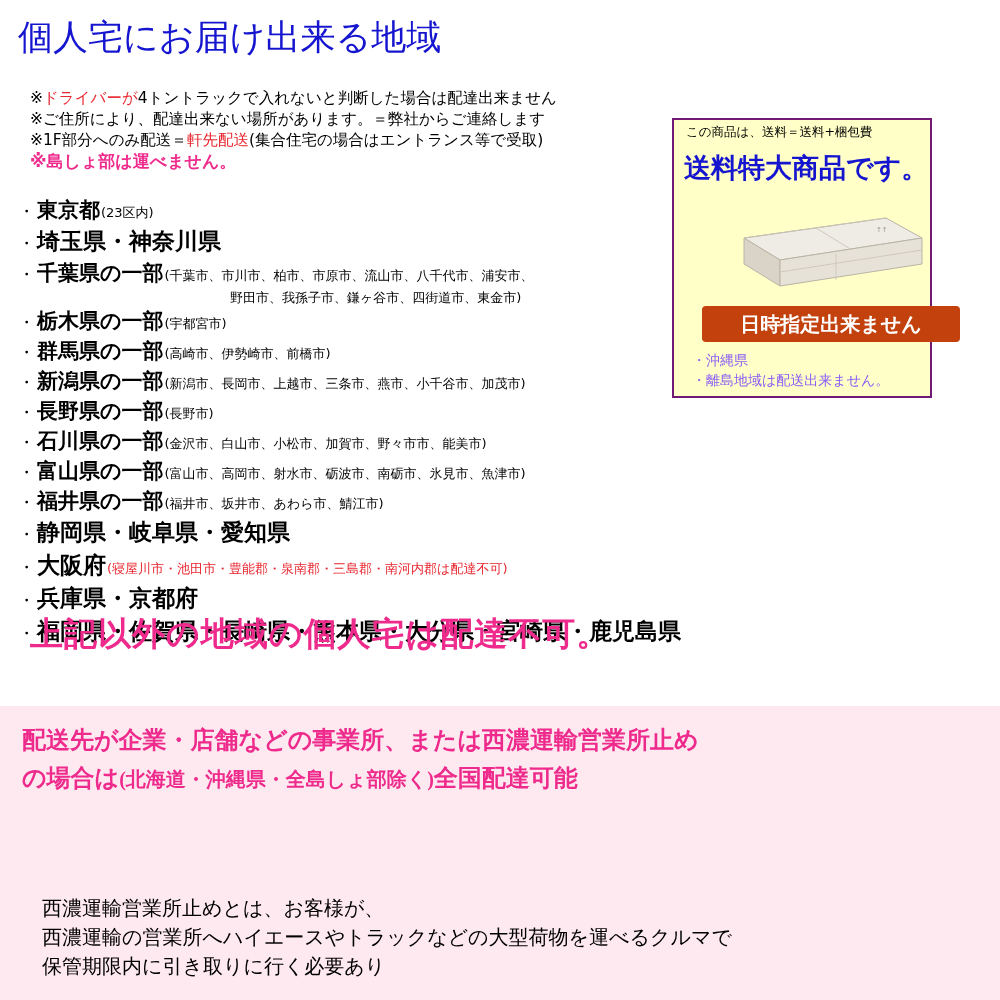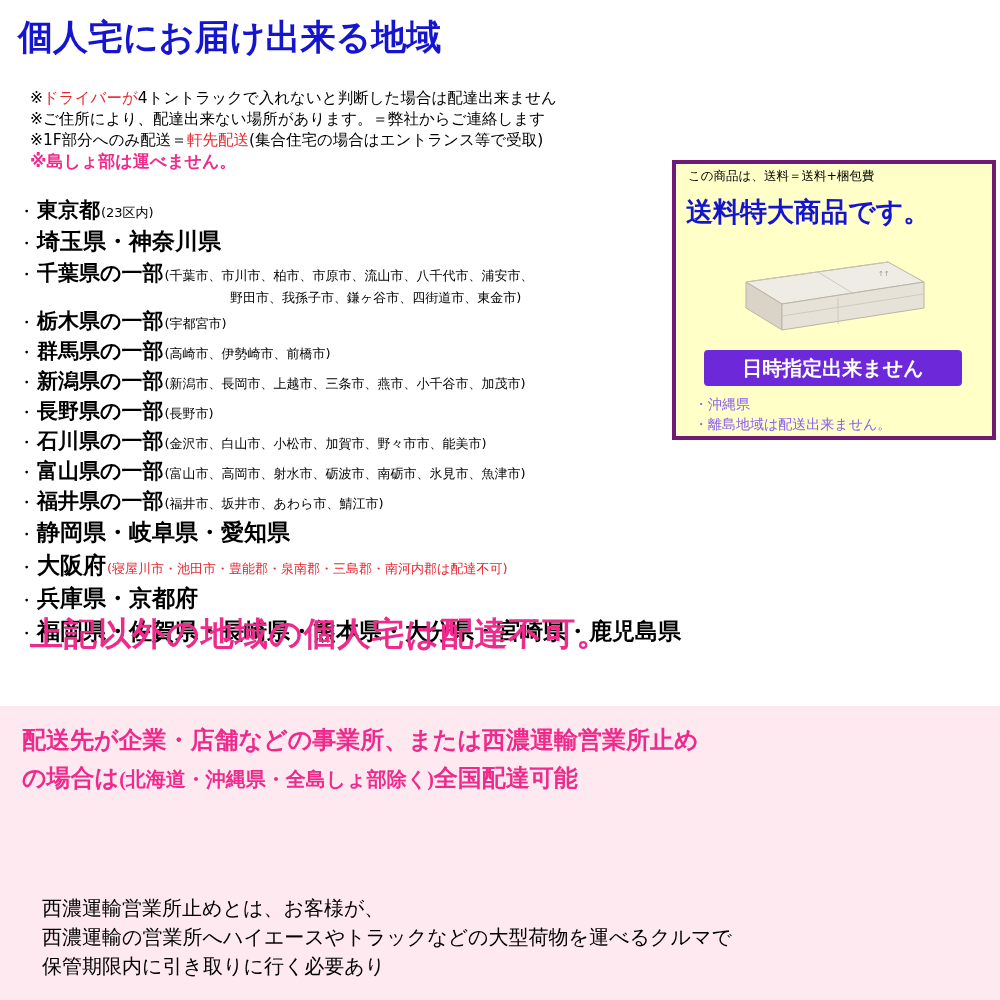--- a/index.html
+++ b/index.html
@@ -11,21 +11,21 @@
     overflow:hidden;
     position:relative;
   }
   .page{position:relative;width:1000px;height:1000px;}
 
   
   .title-bar{
     position:absolute;left:18px;top:14px;width:964px;height:48px;
   }
   .title-text{
-    font-size:35px;font-weight:bold;color:#1515d0;letter-spacing:0px;
+    font-size:35px;font-weight:normal;color:#1515d0;letter-spacing:0px;
     line-height:46px;
   }
 
   
   .notes{
     position:absolute;left:30px;top:88px;width:700px;
     font-size:15.5px;line-height:21px;color:#000;
   }
   .notes div{white-space:nowrap;}
   .red{color:#e8262f;}
@@ -47,36 +47,36 @@
   .r-big{font-size:23px;font-weight:bold;color:#000;}
 
   
   .pink-line{
     position:absolute;left:30px;top:612px;width:900px;
     font-size:33px;font-weight:bold;color:#ee2b8c;letter-spacing:1px;
   }
 
   
   .ybox{
-    position:absolute;left:672px;top:118px;width:324px;height:280px;
-    background:#ffffc7;border:4px solid #701a75;box-sizing:border-box;margin-top:42px;
+    position:absolute;left:672px;top:118px;width:260px;height:280px;
+    background:#ffffc7;border:2px solid #701a75;box-sizing:border-box;
   }
   .ybox-note{
     position:absolute;left:12px;top:4px;font-size:12.5px;color:#000;white-space:nowrap;
   }
   .ybox-title{
     position:absolute;left:10px;top:30px;font-size:27px;font-weight:bold;color:#1515d0;
     white-space:nowrap;
   }
   .carton{
     position:absolute;left:62px;top:74px;width:190px;height:100px;
   }
   .ybox-red{
     position:absolute;left:28px;top:186px;width:258px;height:36px;
-    background:#6d28d9;border-radius:4px;
+    background:#c2410c;border-radius:4px;
     display:flex;align-items:center;justify-content:center;
   }
   .ybox-red span{color:#fff;font-size:20px;font-weight:bold;white-space:nowrap;}
   .ybox-list{
     position:absolute;left:18px;top:230px;font-size:14px;line-height:20px;color:#8b5cf6;
   }
   .ybox-list div{white-space:nowrap;}
 
   
   .pinkpanel{

